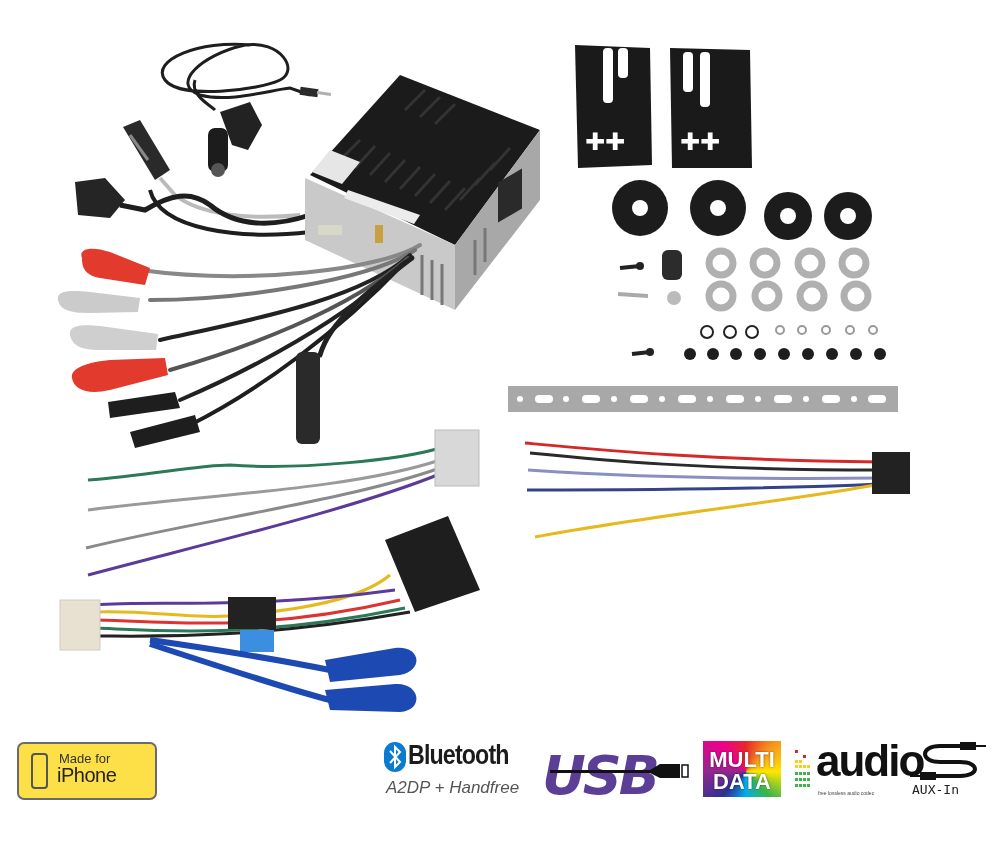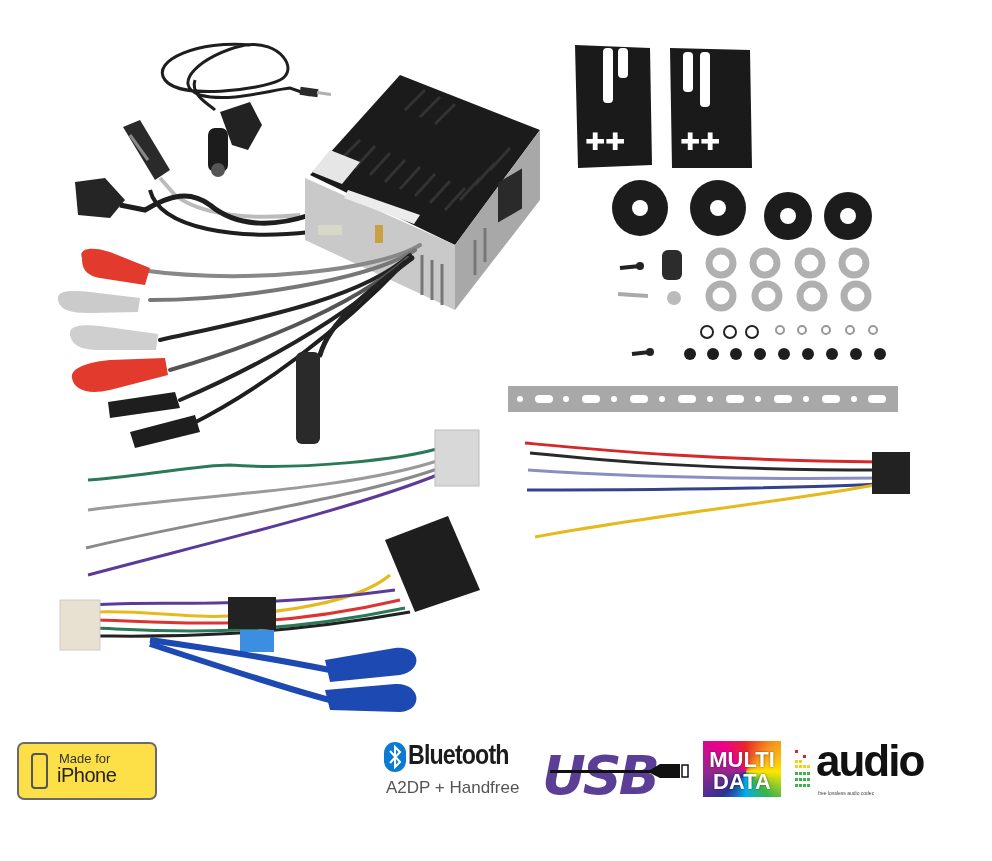--- a/index.html
+++ b/index.html
@@ -8,21 +8,21 @@
   .logos { position:absolute; left:0; top:730px; width:992px; height:100px; }
   .logo { position:absolute; }
   .iphone-badge { left:17px; top:12px; width:140px; height:58px; border:2px solid #6a6a6a; border-radius:7px; box-sizing:border-box; background:#fde047; }
   .iphone-badge .phone { position:absolute; left:12px; top:9px; width:17px; height:36px; border:2px solid #555; border-radius:4px; box-sizing:border-box; }
   .iphone-badge .small { position:absolute; left:40px; top:7px; font-size:13px; color:#333; }
   .iphone-badge .big { position:absolute; left:38px; top:20px; font-size:20px; color:#222; letter-spacing:-0.5px; }
   .dab { left:166px; top:2px; width:126px; height:80px; }
   .rds { left:300px; top:0px; width:70px; height:86px; }
   .bt { left:384px; top:10px; width:150px; height:70px;text-align:right; }
   .bt .bt-title { position:absolute; left:24px; top:0px; font-size:27px; font-weight:bold; color:#1b1b1b; letter-spacing:-1px; transform:scaleX(0.86); transform-origin:left; }
-  .bt .bt-sub { position:absolute; left:2px; top:38px; font-size:17px; color:#555; }
+  .bt .bt-sub { position:absolute; left:2px; top:38px; font-size:17px; color:#555;font-style:italic; }
   .usb { left:540px; top:12px; width:150px; height:60px; }
   .multi { left:703px; top:11px; width:78px; height:56px; background:conic-gradient(from 0deg at 55% 55%, #e8262b, #f7941d, #ffe600, #39b54a, #00aeef, #2e3192, #92278f, #ec008c, #e8262b); }
   .multi span { position:absolute; left:0; width:100%; text-align:center; color:#fff; font-weight:bold; font-size:22px; text-shadow:0 0 2px rgba(0,0,0,0.6); }
   .flac { left:794px; top:14px; width:110px; height:60px; }
   .flac .flac-word { position:absolute; left:22px; top:-8px; font-size:44px; font-weight:bold; color:#111; letter-spacing:-2px; }
   .flac .flac-sub { position:absolute; left:24px; top:46px; font-size:5px; color:#444; white-space:nowrap; }
   .aux { left:910px; top:8px; width:78px; height:70px; }
   .aux .aux-label { position:absolute; left:2px; top:44px; font-family:"DejaVu Sans Mono", monospace; font-size:13px; color:#222; }
 </style>
 </head>
@@ -303,13 +303,23 @@
           <rect x="1" y="34" width="3" height="3"></rect>
           <rect x="5" y="34" width="3" height="3"></rect>
           <rect x="9" y="34" width="3" height="3"></rect>
           <rect x="13" y="34" width="3" height="3"></rect>
         </g>
     </svg>
     <span class="flac-word">audio</span>
     <span class="flac-sub">free lossless audio codec</span>
   </div>
 
+  <div class="logo aux">
+    <svg style="position:absolute;left:0;top:0" width="78" height="44" viewBox="0 0 78 44">
+      <path d="M55 8 L 30 8 C 10 8, 10 24, 30 24 L 50 24 C 70 24, 70 38, 50 38 L 20 38" fill="none" stroke="#111" stroke-width="4"></path>
+      <rect x="50" y="4" width="16" height="8" fill="#111"></rect>
+        <line x1="66" y1="8" x2="76" y2="8" stroke="#111" stroke-width="2"></line>
+      <rect x="10" y="34" width="16" height="8" fill="#111"></rect>
+        <line x1="0" y1="38" x2="10" y2="38" stroke="#111" stroke-width="2"></line>
+    </svg>
+    <span class="aux-label">AUX-In</span>
+  </div>
 </div>
 
 </body></html>

